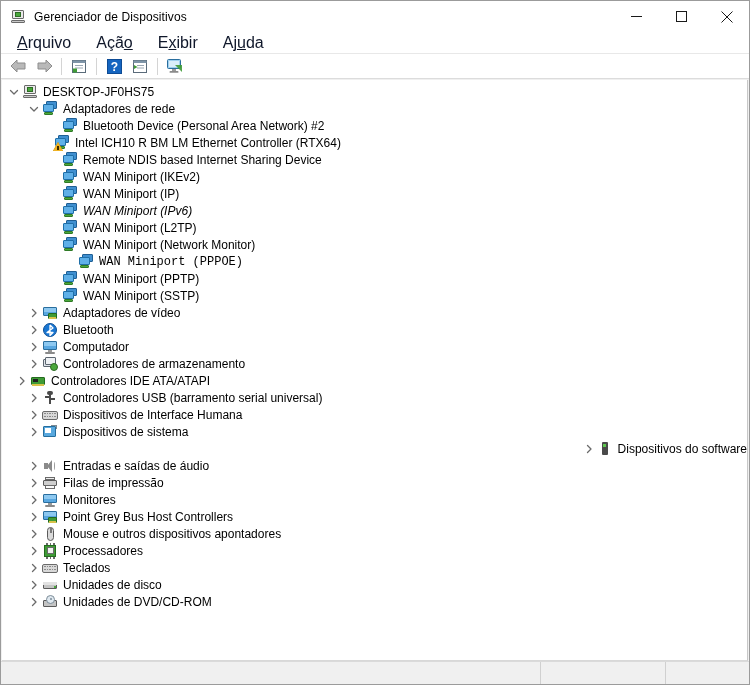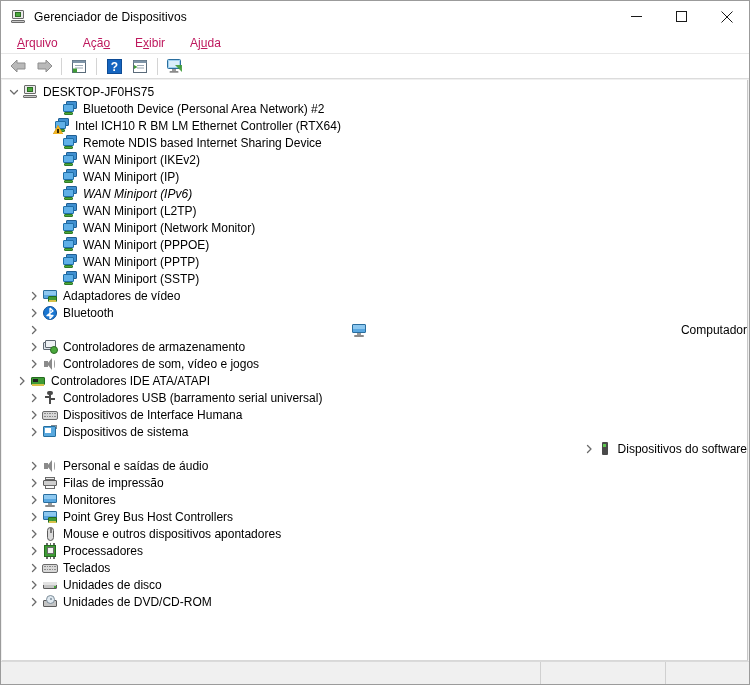--- a/index.html
+++ b/index.html
@@ -35,21 +35,21 @@
   }
   .winbtn svg { display: block; }
   
   #menubar {
     height: 21px; min-height: 21px;
     background: #ffffff;
     display: flex; align-items: center;
     padding-left: 8px;
   }
   .menuitem {
-    font-size: 12px; color: #be185d;
+    font-size: 16px; color: #0f172a;
     padding: 2px 9px 2px 8px; margin-right: 8px;
     white-space: nowrap; line-height: 14px;
   }
   .menuitem u { text-decoration: underline; }
   
   #toolbar {
     height: 26px; min-height: 26px;
     background: #ffffff;
     border-top: 1px solid #e8e8e8;
     border-bottom: 1px solid #dcdcdc;
@@ -270,20 +270,33 @@
               <path d="M1.5 3.5 L5 7 L8.5 3.5" fill="none" stroke="#6a6a6a" stroke-width="1.3" stroke-linecap="round" stroke-linejoin="round"></path>
             </svg>
           </span>
           <span class="icon">
             <span class="ic cmp-box"></span>
             <span class="ic cmp-scr"></span>
             <span class="ic cmp-base"></span>
           </span>
           <span class="label">DESKTOP-JF0HS75</span>
         </div>
+        <div class="row" style="padding-left: 24px;">
+          <span class="chev">
+            <svg width="10" height="10" viewBox="0 0 10 10">
+              <path d="M1.5 3.5 L5 7 L8.5 3.5" fill="none" stroke="#6a6a6a" stroke-width="1.3" stroke-linecap="round" stroke-linejoin="round"></path>
+            </svg>
+          </span>
+          <span class="icon">
+            <span class="ic net-back"></span>
+            <span class="ic net-front"></span>
+            <span class="ic net-foot"></span>
+          </span>
+          <span class="label">Adaptadores de rede</span>
+        </div>
         <div class="row" style="padding-left: 44px;">
           <span class="chev"></span>
           <span class="icon">
             <span class="ic net-back"></span>
             <span class="ic net-front"></span>
             <span class="ic net-foot"></span>
           </span>
           <span class="label">Bluetooth Device (Personal Area Network) #2</span>
         </div>
         <div class="row" style="padding-left: 36px;">
@@ -344,21 +357,21 @@
         </div>
         <div class="row" style="padding-left: 44px;">
           <span class="chev"></span>
           <span class="icon">
             <span class="ic net-back"></span>
             <span class="ic net-front"></span>
             <span class="ic net-foot"></span>
           </span>
           <span class="label">WAN Miniport (Network Monitor)</span>
         </div>
-        <div class="row" style="padding-left: 44px;">
+        <div class="row" style="padding-left: 60px; font-family: Liberation Mono, monospace;">
           <span class="chev"></span>
           <span class="icon">
             <span class="ic net-back"></span>
             <span class="ic net-front"></span>
             <span class="ic net-foot"></span>
           </span>
           <span class="label">WAN Miniport (PPPOE)</span>
         </div>
         <div class="row" style="padding-left: 44px; align-items: center;">
           <span class="chev"></span>
@@ -399,21 +412,21 @@
             </svg>
           </span>
           <span class="icon">
             <span class="ic bt-circ"></span>
             <svg width="16" height="16" viewBox="0 0 16 16" style="position: absolute; left: 0px; top: 0px;">
               <path d="M8 3 L11 6 L5 10.5 L11 10.5 L8 13.5 L8 3" fill="none" stroke="#ffffff" stroke-width="1.3" stroke-linejoin="round"></path>
             </svg>
           </span>
           <span class="label">Bluetooth</span>
         </div>
-        <div class="row" style="padding-left: 24px; justify-content: space-between;">
+        <div class="row" style="padding-left: 24px;">
           <span class="chev">
             <svg width="10" height="10" viewBox="0 0 10 10">
               <path d="M3.5 1.5 L7 5 L3.5 8.5" fill="none" stroke="#6a6a6a" stroke-width="1.3" stroke-linecap="round" stroke-linejoin="round"></path>
             </svg>
           </span>
           <span class="icon">
             <span class="ic mon-scr"></span>
             <span class="ic mon-gl"></span>
             <span class="ic mon-st"></span>
             <span class="ic mon-bs"></span>
@@ -425,33 +438,20 @@
             <svg width="10" height="10" viewBox="0 0 10 10">
               <path d="M3.5 1.5 L7 5 L3.5 8.5" fill="none" stroke="#6a6a6a" stroke-width="1.3" stroke-linecap="round" stroke-linejoin="round"></path>
             </svg>
           </span>
           <span class="icon">
             <span class="ic st-dr"></span>
             <span class="ic st-dr2"></span>
             <span class="ic st-gear"></span>
           </span>
           <span class="label">Controladores de armazenamento</span>
-        </div>
-        <div class="row" style="padding-left: 24px;">
-          <span class="chev">
-            <svg width="10" height="10" viewBox="0 0 10 10">
-              <path d="M3.5 1.5 L7 5 L3.5 8.5" fill="none" stroke="#6a6a6a" stroke-width="1.3" stroke-linecap="round" stroke-linejoin="round"></path>
-            </svg>
-          </span>
-          <span class="icon">
-            <span class="ic sp-body"></span>
-            <span class="ic sp-cone"></span>
-            <span class="ic sp-w1"></span>
-          </span>
-          <span class="label">Controladores de som, vídeo e jogos</span>
         </div>
         <div class="row" style="padding-left: 12px;">
           <span class="chev">
             <svg width="10" height="10" viewBox="0 0 10 10">
               <path d="M3.5 1.5 L7 5 L3.5 8.5" fill="none" stroke="#6a6a6a" stroke-width="1.3" stroke-linecap="round" stroke-linejoin="round"></path>
             </svg>
           </span>
           <span class="icon">
             <span class="ic ide-card"></span>
             <span class="ic ide-chip"></span>
@@ -523,21 +523,21 @@
           <span class="chev">
             <svg width="10" height="10" viewBox="0 0 10 10">
               <path d="M3.5 1.5 L7 5 L3.5 8.5" fill="none" stroke="#6a6a6a" stroke-width="1.3" stroke-linecap="round" stroke-linejoin="round"></path>
             </svg>
           </span>
           <span class="icon">
             <span class="ic sp-body"></span>
             <span class="ic sp-cone"></span>
             <span class="ic sp-w1"></span>
           </span>
-          <span class="label">Personal e saídas de áudio</span>
+          <span class="label">Entradas e saídas de áudio</span>
         </div>
         <div class="row" style="padding-left: 24px;">
           <span class="chev">
             <svg width="10" height="10" viewBox="0 0 10 10">
               <path d="M3.5 1.5 L7 5 L3.5 8.5" fill="none" stroke="#6a6a6a" stroke-width="1.3" stroke-linecap="round" stroke-linejoin="round"></path>
             </svg>
           </span>
           <span class="icon">
             <span class="ic pr-top"></span>
             <span class="ic pr-body"></span>

